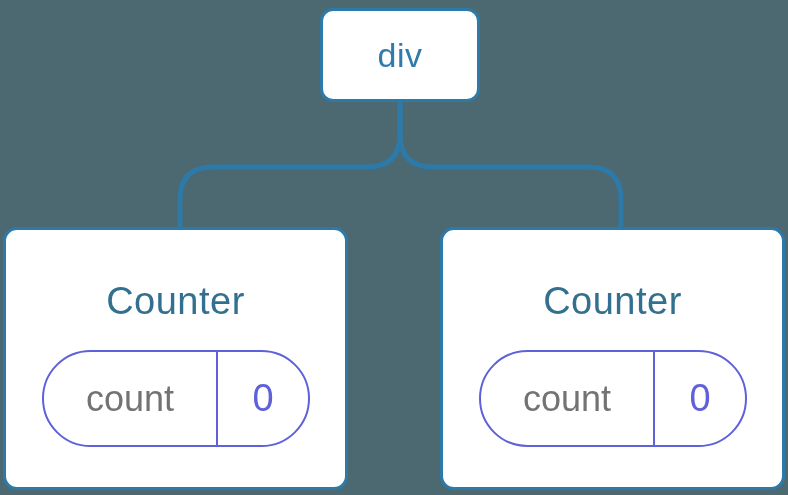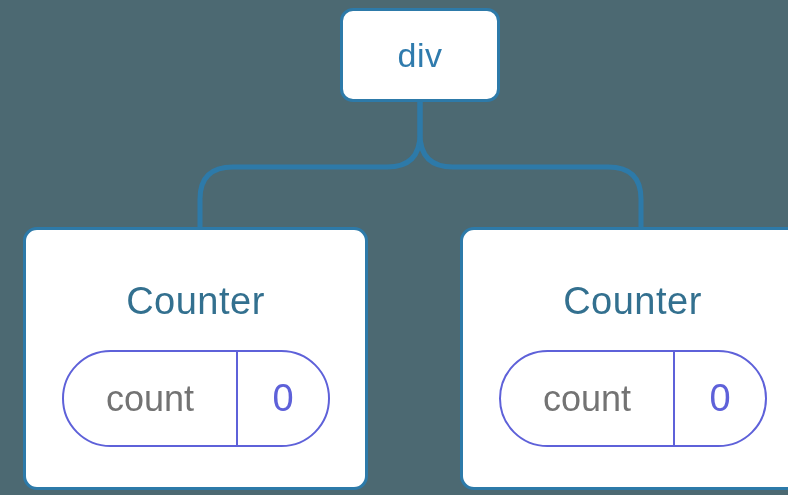--- a/index.html
+++ b/index.html
@@ -10,21 +10,20 @@
     width: 788px;
     height: 495px;
     background: #4C6972;
     position: relative;
     overflow: hidden;
     font-family: "Liberation Sans", sans-serif;
   }
   .stage {
     position: absolute;
     inset: 0;
-    margin-left: 20px;
   }
   svg.connectors {
     position: absolute;
     left: 0;
     top: 0;
     width: 788px;
     height: 495px;
     pointer-events: none;
   }
   .node {

